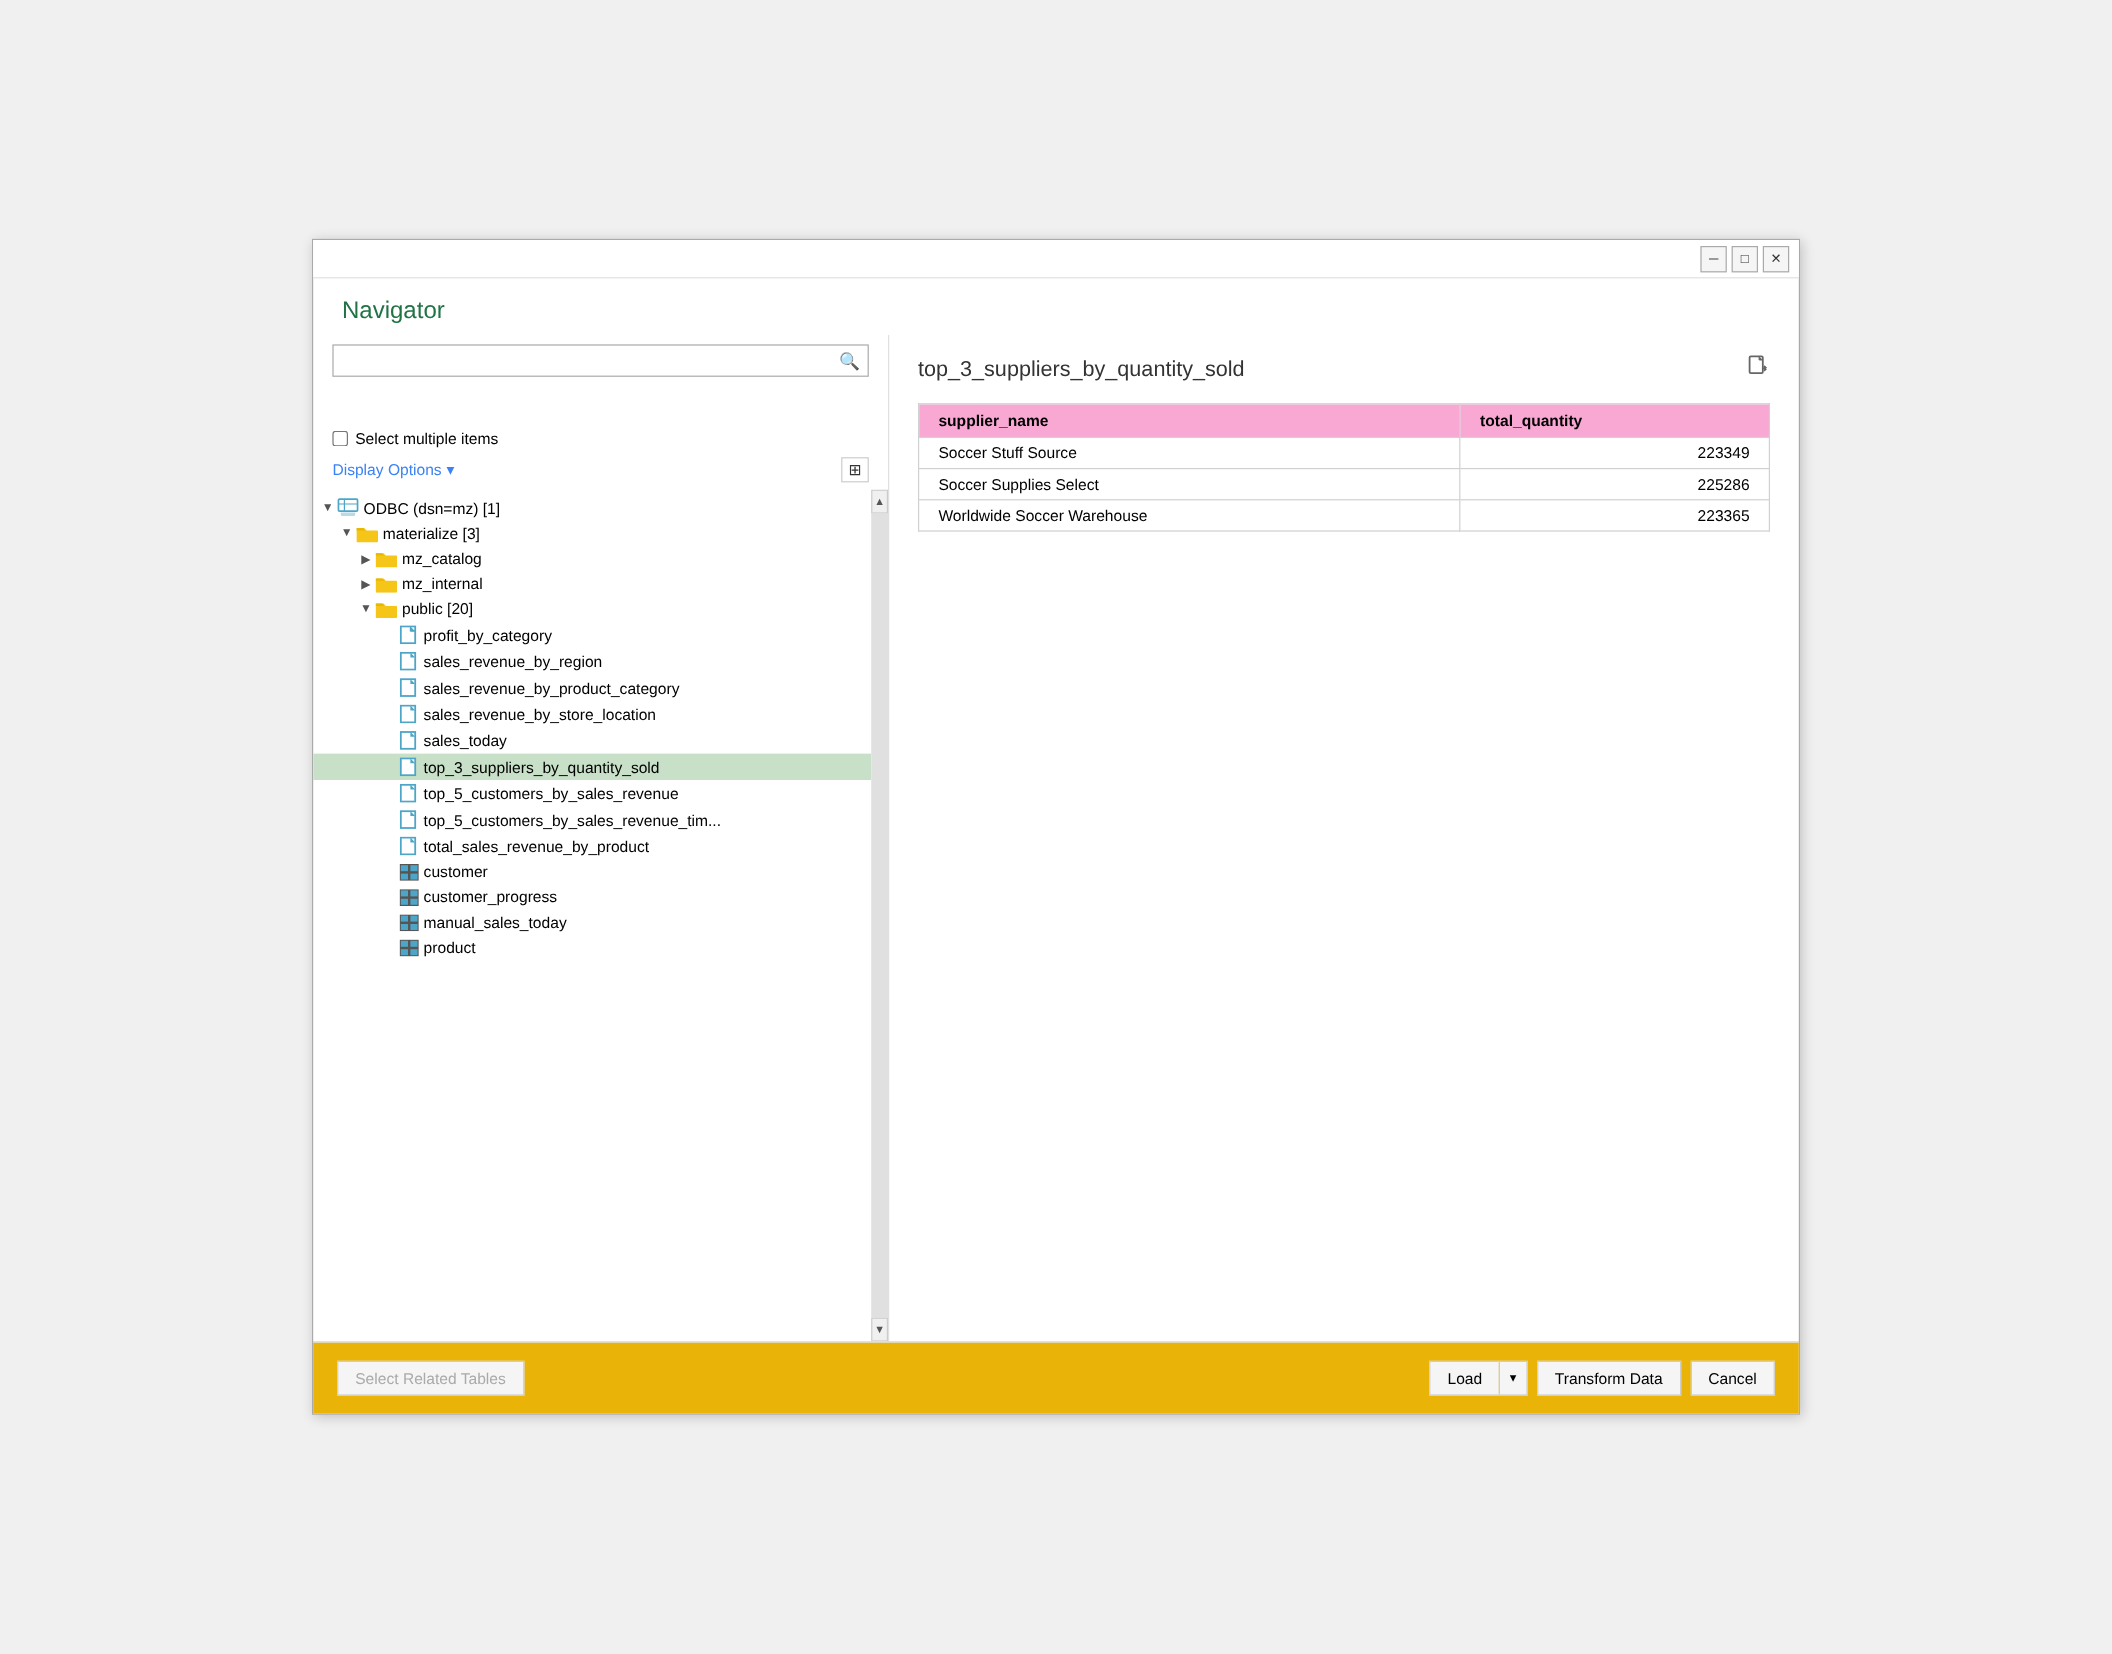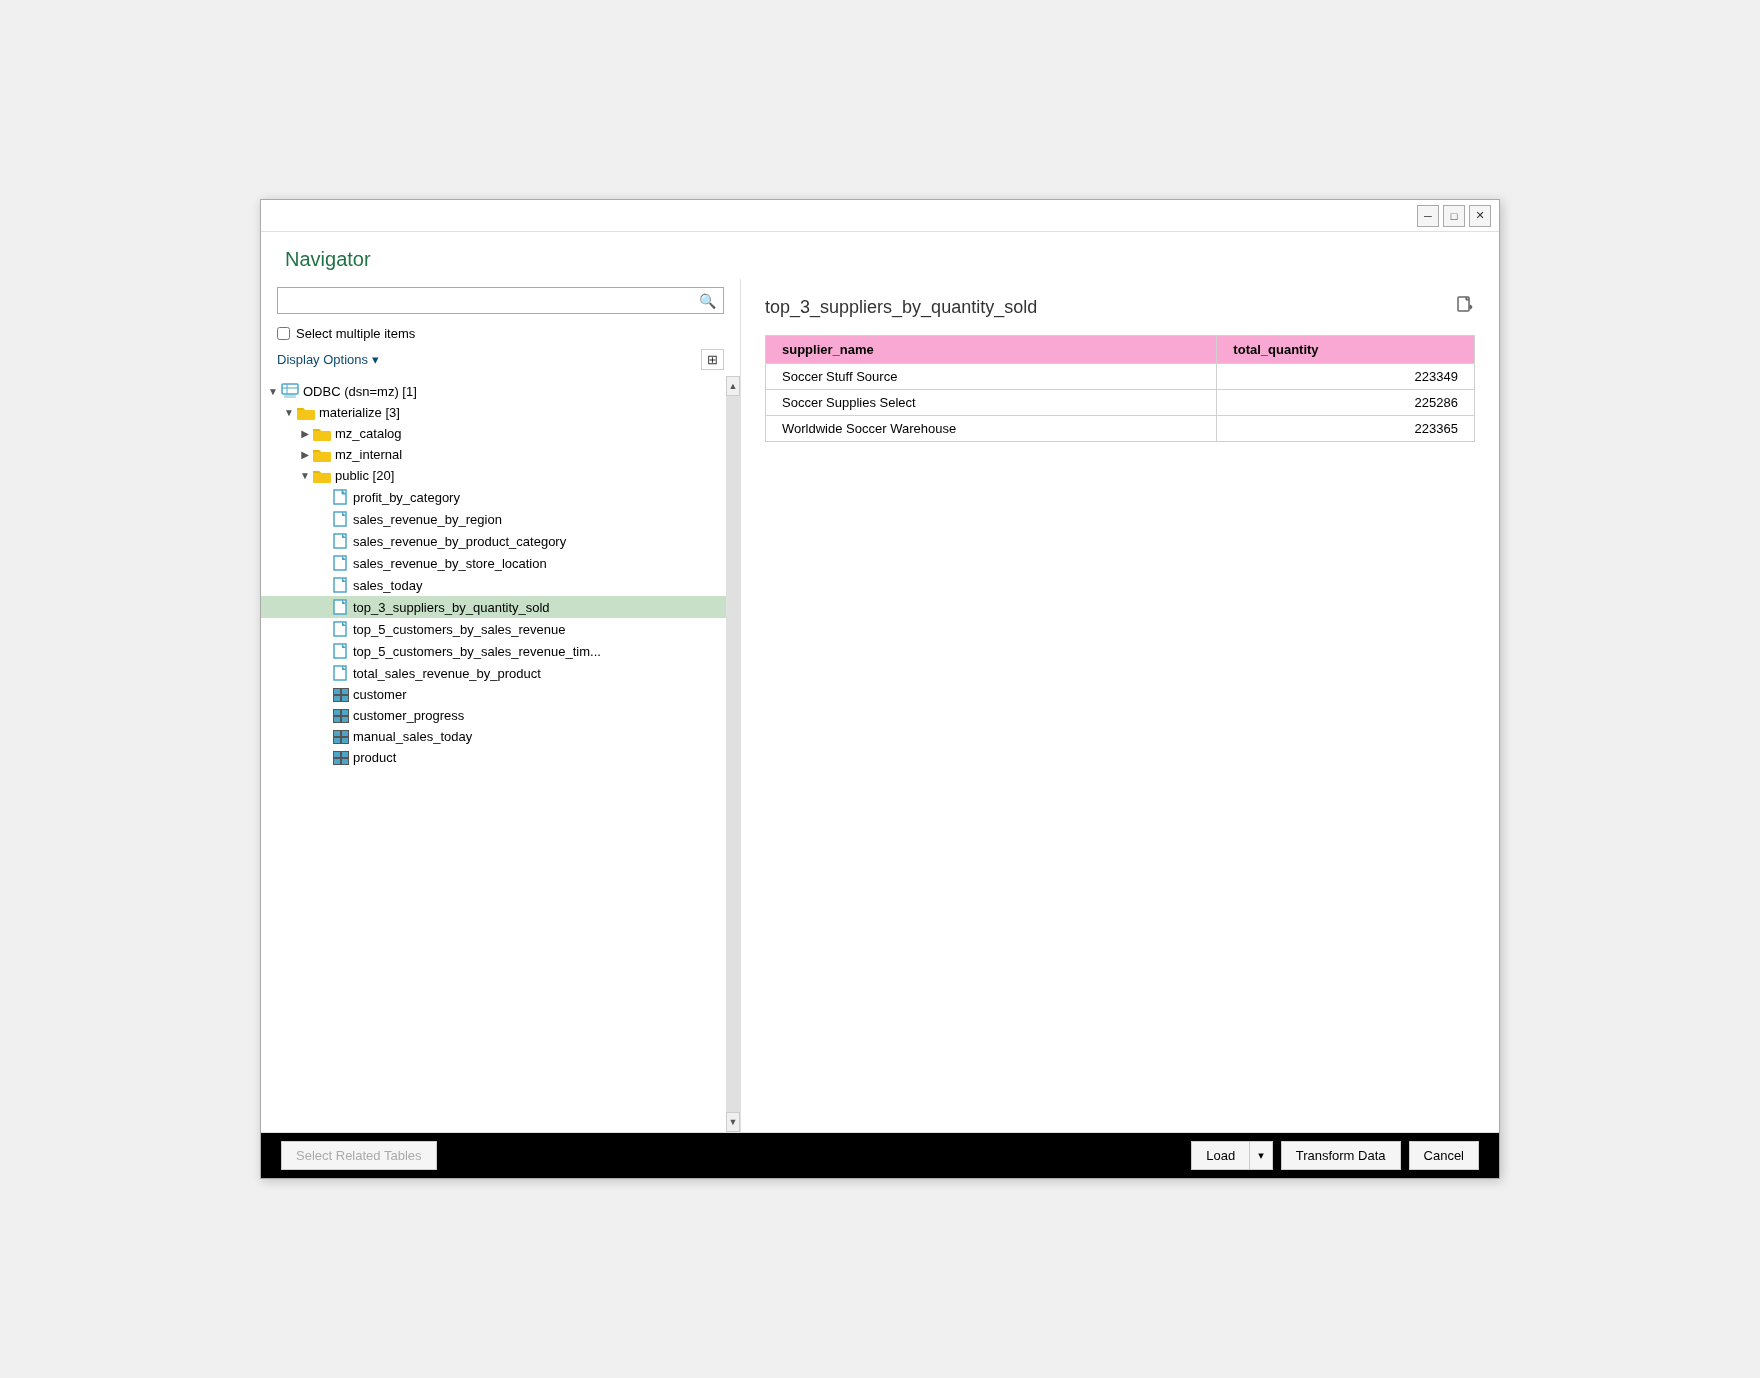--- a/index.html
+++ b/index.html
@@ -86,40 +86,41 @@
     .search-icon {
       color: #555;
       font-size: 14px;
     }
     .checkbox-row {
       display: flex;
       align-items: center;
       gap: 6px;
       padding: 4px 16px;
       font-size: 13px;
+      margin-top: 32px;
     }
     .checkbox-row input[type=checkbox] {
       width: 13px;
       height: 13px;
     }
     .display-options-row {
       display: flex;
       align-items: center;
       justify-content: space-between;
       padding: 4px 16px 6px 16px;
     }
     .display-options-btn {
       display: flex;
       align-items: center;
       gap: 4px;
       background: none;
       border: none;
       cursor: pointer;
       font-size: 13px;
-      color: #0c4a6e;
+      color: #3b82f6;
     }
     .icon-btn {
       background: none;
       border: 1px solid #ccc;
       cursor: pointer;
       padding: 2px 5px;
       font-size: 13px;
       color: #333;
     }
     .tree-area {
@@ -209,22 +210,22 @@
     .preview-table td.num {
       text-align: right;
     }
     
     .bottom-bar {
       display: flex;
       align-items: center;
       justify-content: space-between;
       padding: 10px 20px;
       border-top: 1px solid #e0e0e0;
-      background: #000000;
-      height: 46px;
+      background: #eab308;
+      height: 60px;
     }
     .select-related-btn {
       border: 1px solid #ccc;
       background: #f5f5f5;
       padding: 6px 14px;
       font-size: 13px;
       cursor: pointer;
       color: #aaa;
     }
     .action-buttons {

